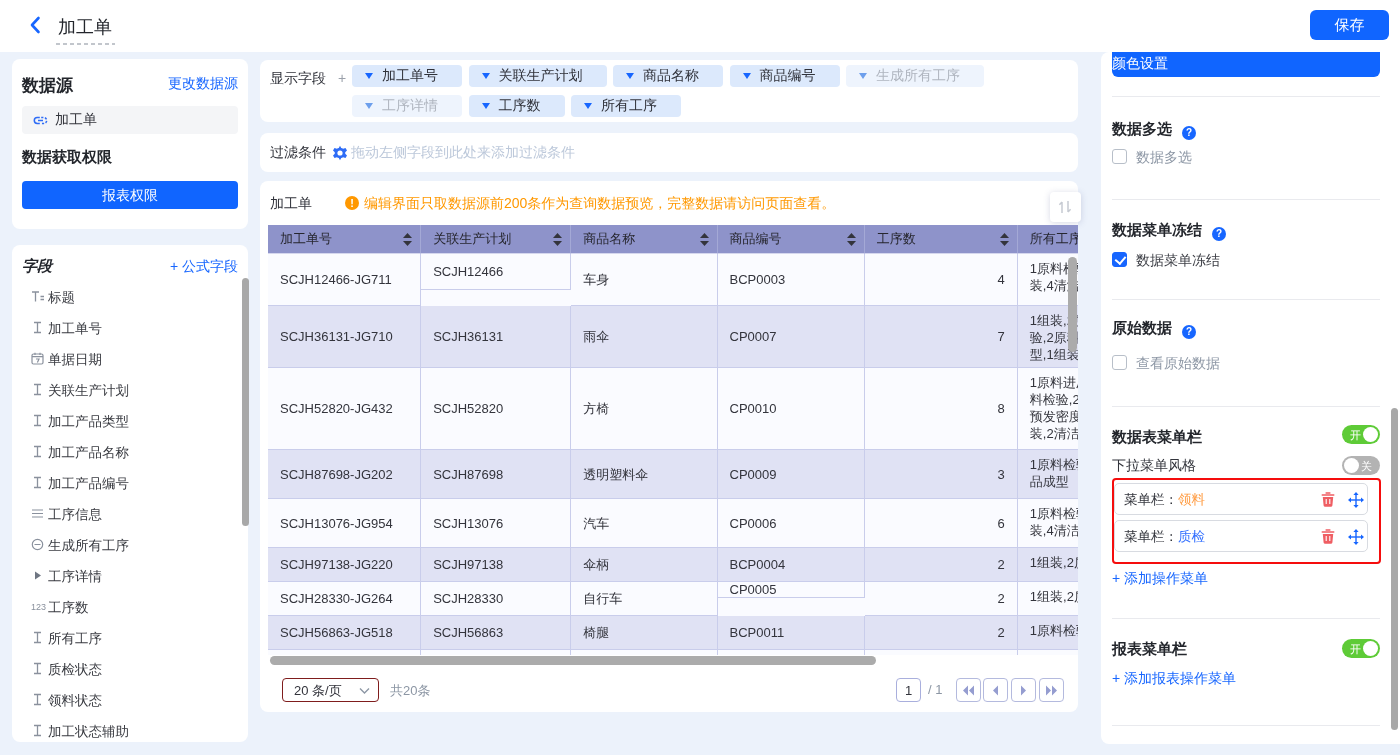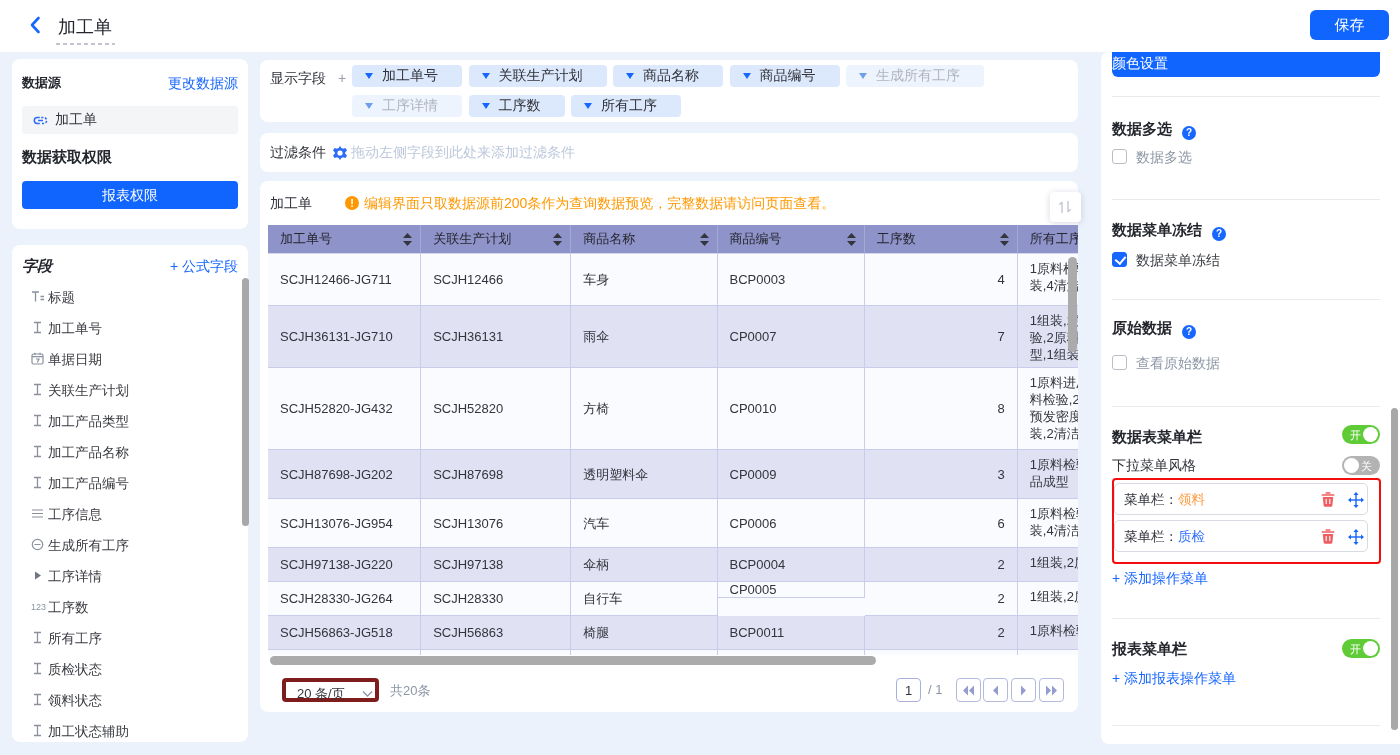--- a/index.html
+++ b/index.html
@@ -75,21 +75,21 @@
 <div id="topbar">
   <svg id="back" viewBox="0 0 12 18">
       <path d="M9.5 2 L3 9 L9.5 16" fill="none" stroke="#1766ff" stroke-width="2.6" stroke-linecap="round" stroke-linejoin="round"></path>
     </svg>
   <div id="title">加工单</div>
   <div id="title-dash"></div>
   <div id="savebtn">保存</div>
 </div>
 
 <div class="card" id="card-ds">
-  <div class="abs bold" style="left:10px;top:15px;font-size:13px;color:#23262c;">数据源</div>
+  <div class="abs bold" style="left:10px;top:15px;font-size:17px;color:#23262c;">数据源</div>
   <div class="abs blue" style="right:10px;top:16px;font-size:14px;white-space:nowrap;">更改数据源</div>
   <div class="abs" style="left:10px;top:47px;width:216px;height:28px;background:#f4f5f7;border-radius:4px;">
     <svg class="abs" style="left:11px;top:7px;" width="15" height="15" viewBox="0 0 15 15">
         <g fill="none" stroke="#2e6cf6" stroke-width="1.5">
           <path d="M6.8 4.6 H4.2 a2.9 2.9 0 0 0 0 5.8 h2.6"></path>
           <path d="M8.2 4.6 h2.6 a2.9 2.9 0 0 1 0 5.8 H8.2" stroke-dasharray="2.2 1.5"></path>
           <path d="M5 7.5 h5"></path>
         </g>
       </svg>
     <span class="abs" style="left:33px;top:5px;color:#33353c;">加工单</span>
@@ -277,21 +277,21 @@
             <path d="M5.5 14 L1 9 H10 Z" fill="#33343c"></path>
           </svg></div>
   <div class="cell c5">工序数<svg class="sorticon" width="11" height="15" viewBox="0 0 11 15">
             <path d="M5.5 1 L10 6 H1 Z" fill="#33343c"></path>
             <path d="M5.5 14 L1 9 H10 Z" fill="#33343c"></path>
           </svg></div>
   <div class="cell c6">所有工序</div>
 </div>
       <div class="trow wht" style="height:52px">
     <div class="cell c1 vc" style="height:52px">SCJH12466-JG711</div>
-    <div class="cell c2 vc" style="height:52px">SCJH12466</div>
+    <div class="cell c2 vc" style="height:36px">SCJH12466</div>
     <div class="cell c3 vc" style="height:52px">车身</div>
     <div class="cell c4 vc" style="height:52px">BCP0003</div>
     <div class="cell c5 vc" style="height:52px;justify-content:flex-end">4</div>
     <div class="cell c6" style="height:52px">1原料检验,2组装,3包<br>装,4清洁</div>
   </div>
       <div class="trow alt" style="height:62px">
     <div class="cell c1 vc" style="height:62px">SCJH36131-JG710</div>
     <div class="cell c2 vc" style="height:62px">SCJH36131</div>
     <div class="cell c3 vc" style="height:62px">雨伞</div>
     <div class="cell c4 vc" style="height:62px">CP0007</div>
@@ -353,21 +353,21 @@
     <div class="cell c4 vc" style="height:34px">CP0001</div>
     <div class="cell c5 vc" style="height:34px;justify-content:flex-end">2</div>
     <div class="cell c6" style="height:34px">1组装</div>
   </div>
     </div>
 
   <div class="abs" style="left:8px;top:474px;width:810px;height:12px;background:#fff;"></div>
   <div class="abs" style="left:10px;top:475px;width:606px;height:9px;background:#ababab;border-radius:5px;"></div>
   <div class="abs" style="left:808px;top:76px;width:9px;height:95px;background:#ababab;border-radius:5px;"></div>
 
-  <div class="abs" style="left:22px;top:497px;width:97px;height:24px;border:4px solid #7f1d1d;border-radius:4px;">
+  <div class="abs" style="left:22px;top:497px;width:97px;height:24px;border:1px solid #7f1d1d;border-radius:4px;">
     <span class="abs" style="left:11px;top:3px;font-size:13px;color:#33343c;">20 条/页</span>
     <svg class="abs" style="left:76px;top:8px;" width="11" height="8" viewBox="0 0 11 8">
         <path d="M1 1.5 L5.5 6 L10 1.5" fill="none" stroke="#8d97a5" stroke-width="1.4"></path>
       </svg>
   </div>
   <div class="abs" style="left:130px;top:501px;font-size:13px;color:#8c96a4;">共20条</div>
   <div class="abs" style="left:636px;top:497px;width:25px;height:24px;border:1px solid #a9afdd;border-radius:4px;text-align:center;line-height:24px;font-size:13px;color:#33343c;">1</div>
   <div class="abs" style="left:668px;top:501px;font-size:13px;color:#8c96a4;">/ 1</div>
   <div class="pgbtn" style="left:696px;">
       <svg width="13" height="11" viewBox="0 0 13 11">

